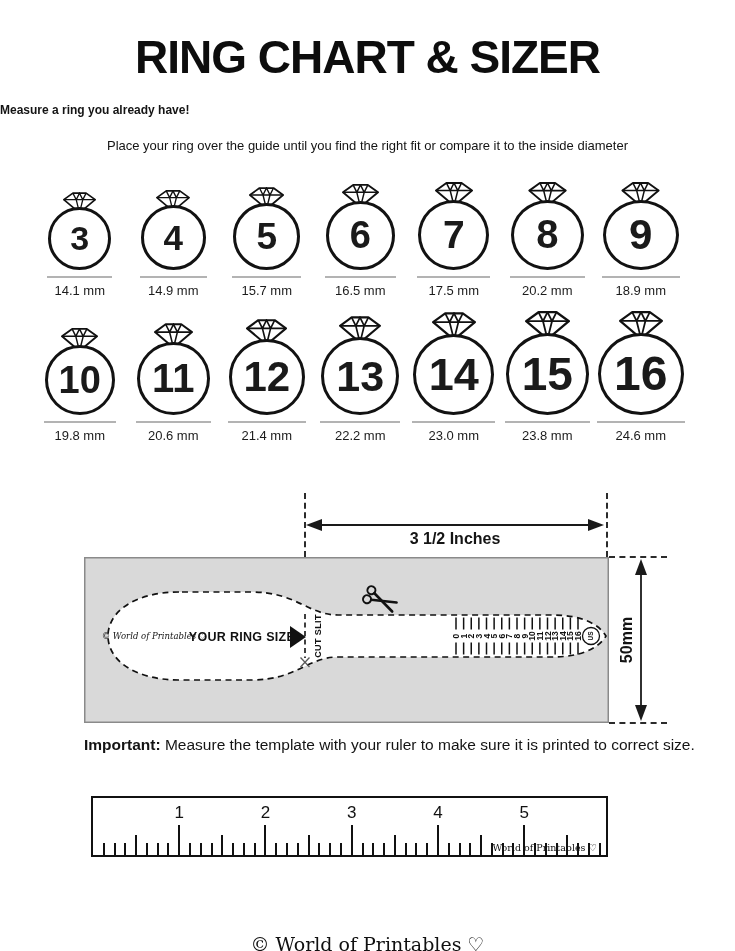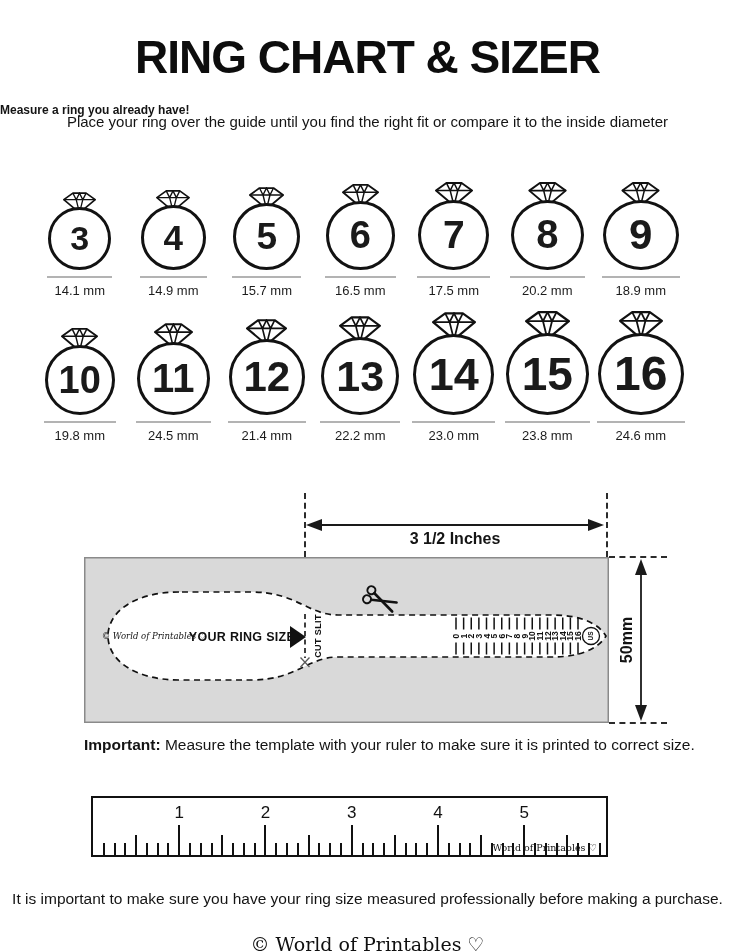--- a/index.html
+++ b/index.html
@@ -7,21 +7,21 @@
     position:relative;width:735px;height:951px;margin:0 auto;background:#ffffff;
     font-family:"Liberation Sans","DejaVu Sans",sans-serif;color:#141414;overflow:hidden;
   }
   .abs{position:absolute;}
   
   .title{
     top:22px;left:0;width:735px;text-align:center;font-size:46px;font-weight:700;
     letter-spacing:-1px;color:#0d0d0d;margin-top:8px;
   }
   .intro-headline{top:103px;left:0;width:735px;font-size:12px;font-weight:700;}
-  .intro-text{top:113px;left:0;width:735px;text-align:center;font-size:15px;}
+  .intro-text{top:138px;left:0;width:735px;text-align:center;font-size:13px;}
   
   .ring-row{left:33px;width:669px;display:flex;}
   .ring-row-0{top:182px;}
   .ring-row-1{top:311px;}
   .ring-cell{width:93.5px;display:flex;flex-direction:column;align-items:center;}
   .ring-figure{display:flex;flex-direction:column;align-items:center;justify-content:flex-end;}
   .ring-circle{border-radius:50%;display:flex;align-items:center;justify-content:center;
     font-weight:600;color:#1a1a1a;background:#fff;}
   .ring-underline{height:2px;background:#b3b3b3;margin-top:6px;}
   .ring-mm{font-size:13px;margin-top:5px;color:#1c1c1c;}
@@ -167,21 +167,21 @@
         <div class="ring-figure" style="height: 104px;">
           <svg width="39" height="26" viewBox="0 0 40 26" style="margin-bottom: -7px;">
             <path d="M12 1 H28 L39 9 L20 25 L1 9 Z" fill="#fff" stroke="#111" stroke-width="2" stroke-linejoin="round"></path>
             <path d="M1 9 H39 M12 1 L16 9 L20 1 L24 9 L28 1 M16 9 L20 25 M24 9 L20 25" fill="none" stroke="#111" stroke-width="1.6"></path>
           </svg>
           <div class="ring-circle" style="width: 67px; height: 67px; border: 3.5px solid rgb(18, 18, 18); font-size: 40px;">
             <span>11</span>
           </div>
         </div>
         <div class="ring-underline" style="width: 75px;"></div>
-        <div class="ring-mm">24.5 mm</div>
+        <div class="ring-mm">20.6 mm</div>
       </div>
       <div class="ring-cell">
         <div class="ring-figure" style="height: 104px;">
           <svg width="41" height="27" viewBox="0 0 40 26" style="margin-bottom: -7px;">
             <path d="M12 1 H28 L39 9 L20 25 L1 9 Z" fill="#fff" stroke="#111" stroke-width="2" stroke-linejoin="round"></path>
             <path d="M1 9 H39 M12 1 L16 9 L20 1 L24 9 L28 1 M16 9 L20 25 M24 9 L20 25" fill="none" stroke="#111" stroke-width="1.6"></path>
           </svg>
           <div class="ring-circle" style="width: 70px; height: 70px; border: 3.5px solid rgb(18, 18, 18); font-size: 42px;">
             <span>12</span>
           </div>
@@ -400,16 +400,15 @@
       <div class="tick" style="left: 484.1px; height: 12px;"></div>
       <div class="tick" style="left: 494.88px; height: 12px;"></div>
       <div class="tick" style="left: 505.66px; height: 12px;"></div>
       <div class="num" style="left: 71.24px;">1</div>
       <div class="num" style="left: 157.48px;">2</div>
       <div class="num" style="left: 243.72px;">3</div>
       <div class="num" style="left: 329.96px;">4</div>
       <div class="num" style="left: 416.2px;">5</div>
     </div>
 
-  <div class="abs footer-text">It is important to make sure you have your ring size measured professionally before making a purchase.</div>
   <div class="abs footer-brand script">© World of Printables ♡</div>
 
 </div>
 
 </body></html>

